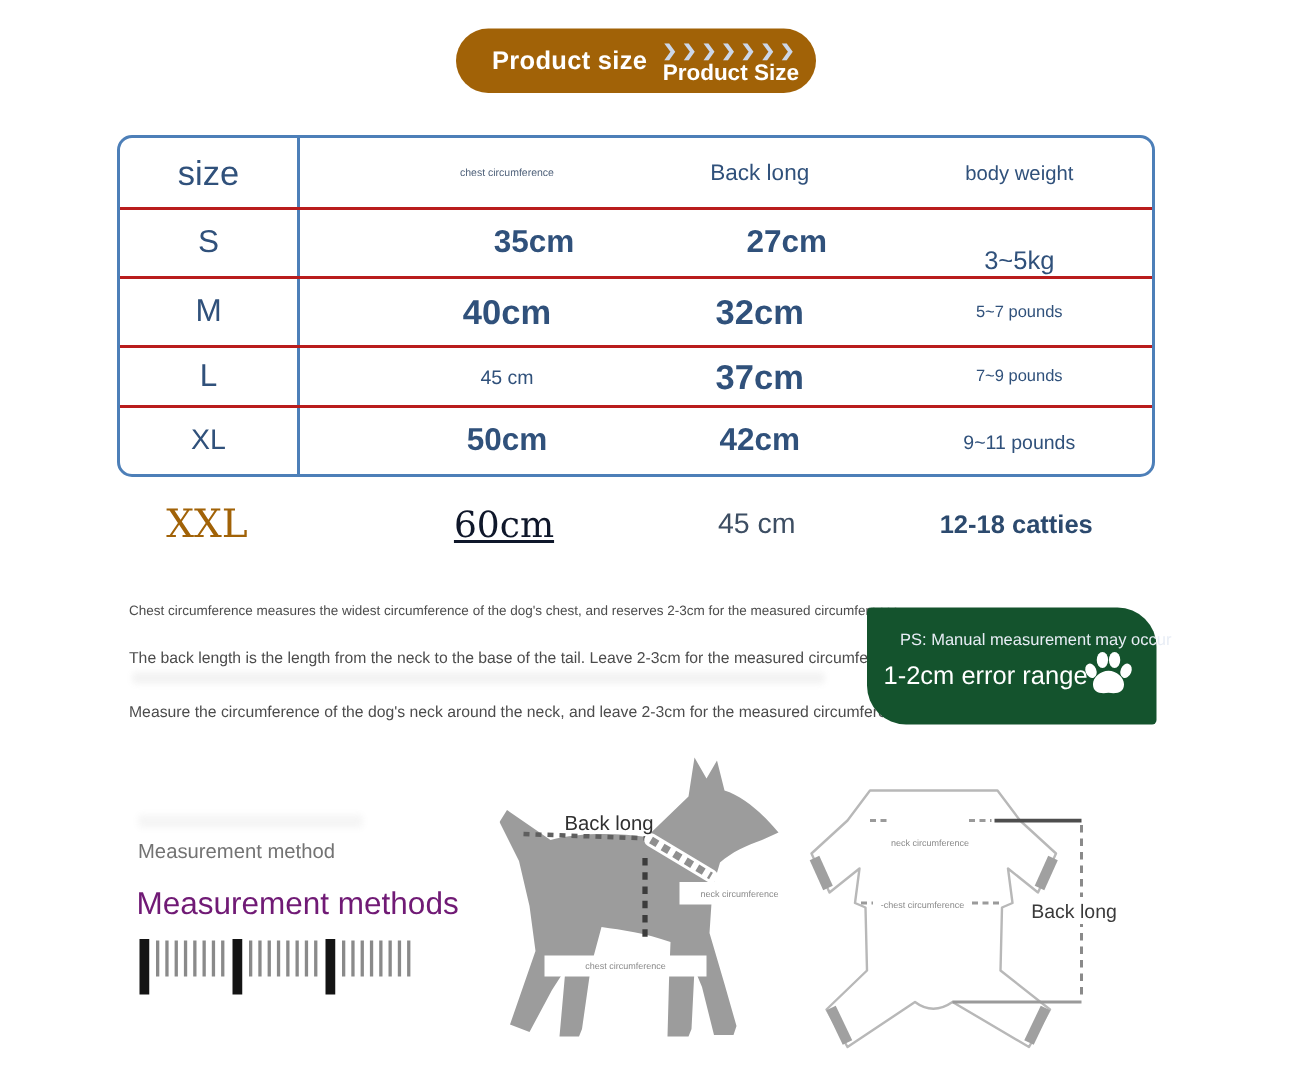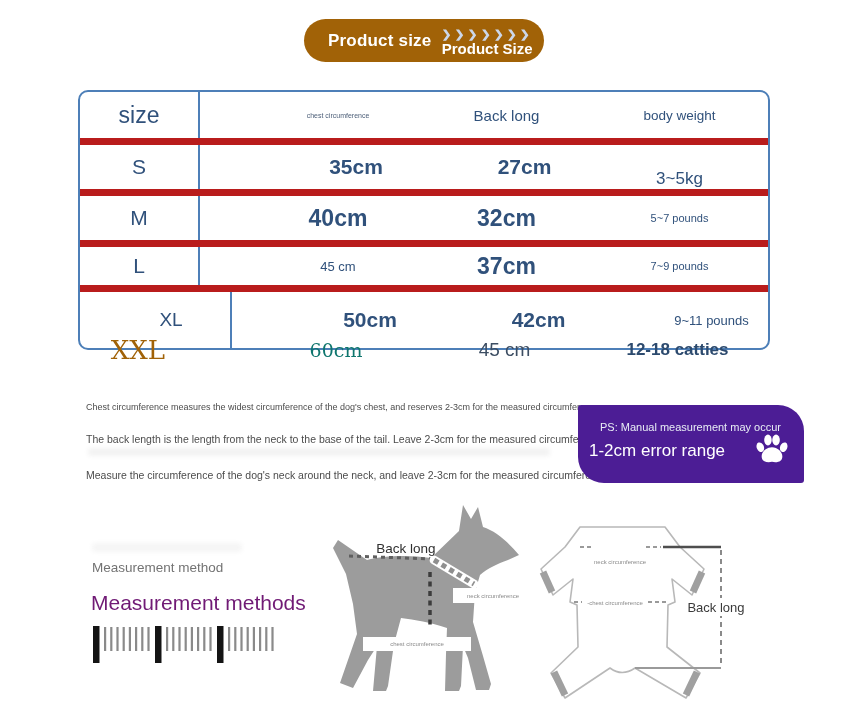--- a/index.html
+++ b/index.html
@@ -15,27 +15,27 @@
   }
   .pill-title{color:#ffffff;font-size:17px;font-weight:600;letter-spacing:.2px;white-space:nowrap;}
   .pill-right{display:flex;flex-direction:column;align-items:center;line-height:1;margin-top:2px;}
   .pill-chevrons{color:#ccd7e9;font-size:12px;font-weight:700;letter-spacing:3px;transform:scaleY(.9);}
   .pill-sub{color:#ffffff;font-size:15px;font-weight:700;margin-top:1px;white-space:nowrap;}
   
   .size-table{
     position:absolute;left:78px;top:90px;width:692px;box-sizing:border-box;
     border:2px solid #4d7fb8;border-radius:10px;overflow:hidden;background:#fff;
   }
-  .t-row{display:grid;grid-template-columns:120px 222px 169px 177px;border-bottom:7px solid #b91c1c;}
+  .t-row{display:grid;grid-template-columns:120px 222px 169px 177px;border-bottom:2px solid #b91c1c;}
   .t-row:last-child{border-bottom:none;}
   .t-cell{display:flex;align-items:center;justify-content:center;color:#30517b;}
   .t-cell.c-size{border-right:2px solid #4d7fb8;}
   .t-cell.c-chest{padding-left:54px;}
   .r-head{height:46px;}
-  .r-s{height:44px;}  .r-m{height:44px;}  .r-l{height:38px;}  .r-xl{height:56px;margin-left:32px;}
+  .r-s{height:44px;}  .r-m{height:44px;}  .r-l{height:38px;}  .r-xl{height:44px;}
   .r-head .c-size{font-size:23px;font-weight:500;}
   .r-head .c-chest{font-size:7px;color:#4f617a;}
   .r-head .c-back{font-size:15px;font-weight:500;}
   .r-head .c-weight{font-size:13.5px;}
   .r-s .c-size,.r-m .c-size,.r-l .c-size{font-size:21px;font-weight:500;}
   .r-xl .c-size{font-size:19px;font-weight:500;}
   .r-s .c-chest,.r-s .c-back{font-size:21px;font-weight:600;margin-left:36px;}
   .r-s .c-weight{font-size:17px;font-weight:500;margin-top:24px;}
   .r-m .c-chest,.r-m .c-back{font-size:23px;font-weight:600;}
   .r-m .c-weight{font-size:11px;}
@@ -44,35 +44,35 @@
   .r-l .c-weight{font-size:11px;}
   .r-xl .c-chest,.r-xl .c-back{font-size:21px;font-weight:600;}
   .r-xl .c-weight{font-size:13px;}
   
   .xxl-row{
     position:absolute;left:78px;top:328px;width:692px;height:44px;
     display:grid;grid-template-columns:120px 222px 169px 177px;
   }
   .xxl-row .t-cell{border:none;}
   .xxl-row .c-size{font-family:"DejaVu Serif",serif;font-size:26px;color:#a16207;font-weight:400;}
-  .xxl-row .c-chest{font-family:"DejaVu Serif",serif;font-size:19px;color:#0f766e;padding-left:54px;}
+  .xxl-row .c-chest{font-family:"DejaVu Serif",serif;font-size:24px;color:#0f172a;padding-left:54px;text-decoration:underline;}
   .xxl-row .c-back{font-size:19px;color:#3d4e63;font-weight:500;}
   .xxl-row .c-weight{font-size:17px;color:#2c4a6e;font-weight:700;}
   
   .note{position:absolute;left:86px;color:#4c4c4c;white-space:nowrap;}
   .note-1{top:402px;font-size:9px;}
   .note-2{top:433px;font-size:10.5px;}
   .note-3{top:469px;font-size:10.5px;}
   .ghost{position:absolute;background:#8a8a8a;opacity:.10;filter:blur(2px);border-radius:3px;}
   .ghost-a{left:88px;top:448px;width:462px;height:8px;}
   .ghost-b{left:92px;top:543px;width:150px;height:9px;opacity:.08;}
   
   .ps-box{
-    position:absolute;left:578px;top:405px;width:226px;height:78px;
-    background:#4c1d95;border-radius:3px 26px 3px 26px;box-sizing:border-box;
+    position:absolute;left:578px;top:405px;width:193px;height:78px;
+    background:#14532d;border-radius:3px 26px 3px 26px;box-sizing:border-box;
   }
   .ps-line1{position:absolute;left:22px;top:16px;font-size:11px;color:#e8edf5;white-space:nowrap;}
   .ps-line2{position:absolute;left:11px;top:36px;font-size:17px;font-weight:400;color:#ffffff;white-space:nowrap;}
   .paw{position:absolute;right:14px;top:26px;}
   
   .meas-title{position:absolute;left:92px;top:560px;font-size:13.5px;color:#737373;}
   .meas-sub{position:absolute;left:91px;top:591px;font-size:21px;color:#701a75;}
   .ruler{position:absolute;left:90px;top:626px;}
   .dog-svg{position:absolute;left:333px;top:498px;}
   .garment-svg{position:absolute;left:528px;top:505px;}

